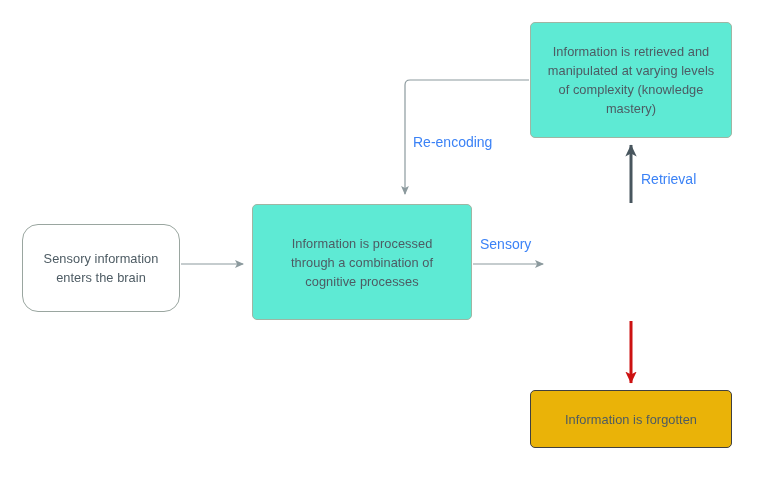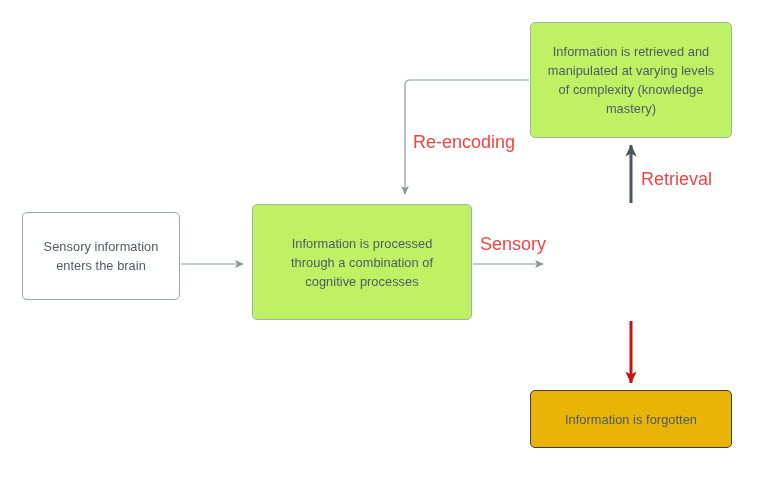--- a/index.html
+++ b/index.html
@@ -46,47 +46,47 @@
     letter-spacing: 0.05px;
     padding: 4px 10px;
   }
 
   .node-white {
     background: #ffffff;
     border: 1px solid #9aa6a0;
   }
 
   .node-green {
-    background: #bef264;
+    background: #5eead4;
     border: 1px solid #9fb5a3;
   }
 
   .node-pink {
     background: #eab308;
     border: 1px solid #404040;
   }
 
   .node-label {
     display: block;
     width: 100%;
     white-space: pre-line;
   }
 
   
-  #node-sensory      { left: 22px;  top: 212px; width: 158px; height: 88px; }
+  #node-sensory      { left: 22px;  top: 224px; width: 158px; height: 88px; border-radius: 16px; }
   #node-processed    { left: 252px; top: 204px; width: 220px; height: 116px; text-align: center; }
   #node-stored       { left: 552px; top: 204px; width: 160px; height: 116px; }
   #node-retrieved    { left: 530px; top: 22px;  width: 202px; height: 116px; }
   #node-forgotten    { left: 530px; top: 390px; width: 202px; height: 58px; }
 
   
   .edge-label {
     position: absolute;
-    color: #ef4444;
-    font-size: 18px;
+    color: #3b82f6;
+    font-size: 14px;
     line-height: 16px;
     white-space: nowrap;
     background: transparent;
   }
   #edge-label-reencoding { left: 413px; top: 134px; }
   #edge-label-encoding   { left: 480px; top: 236px; }
   #edge-label-retrieval  { left: 641px; top: 171px; text-align: center; }
 </style>
 </head>
 <body>

